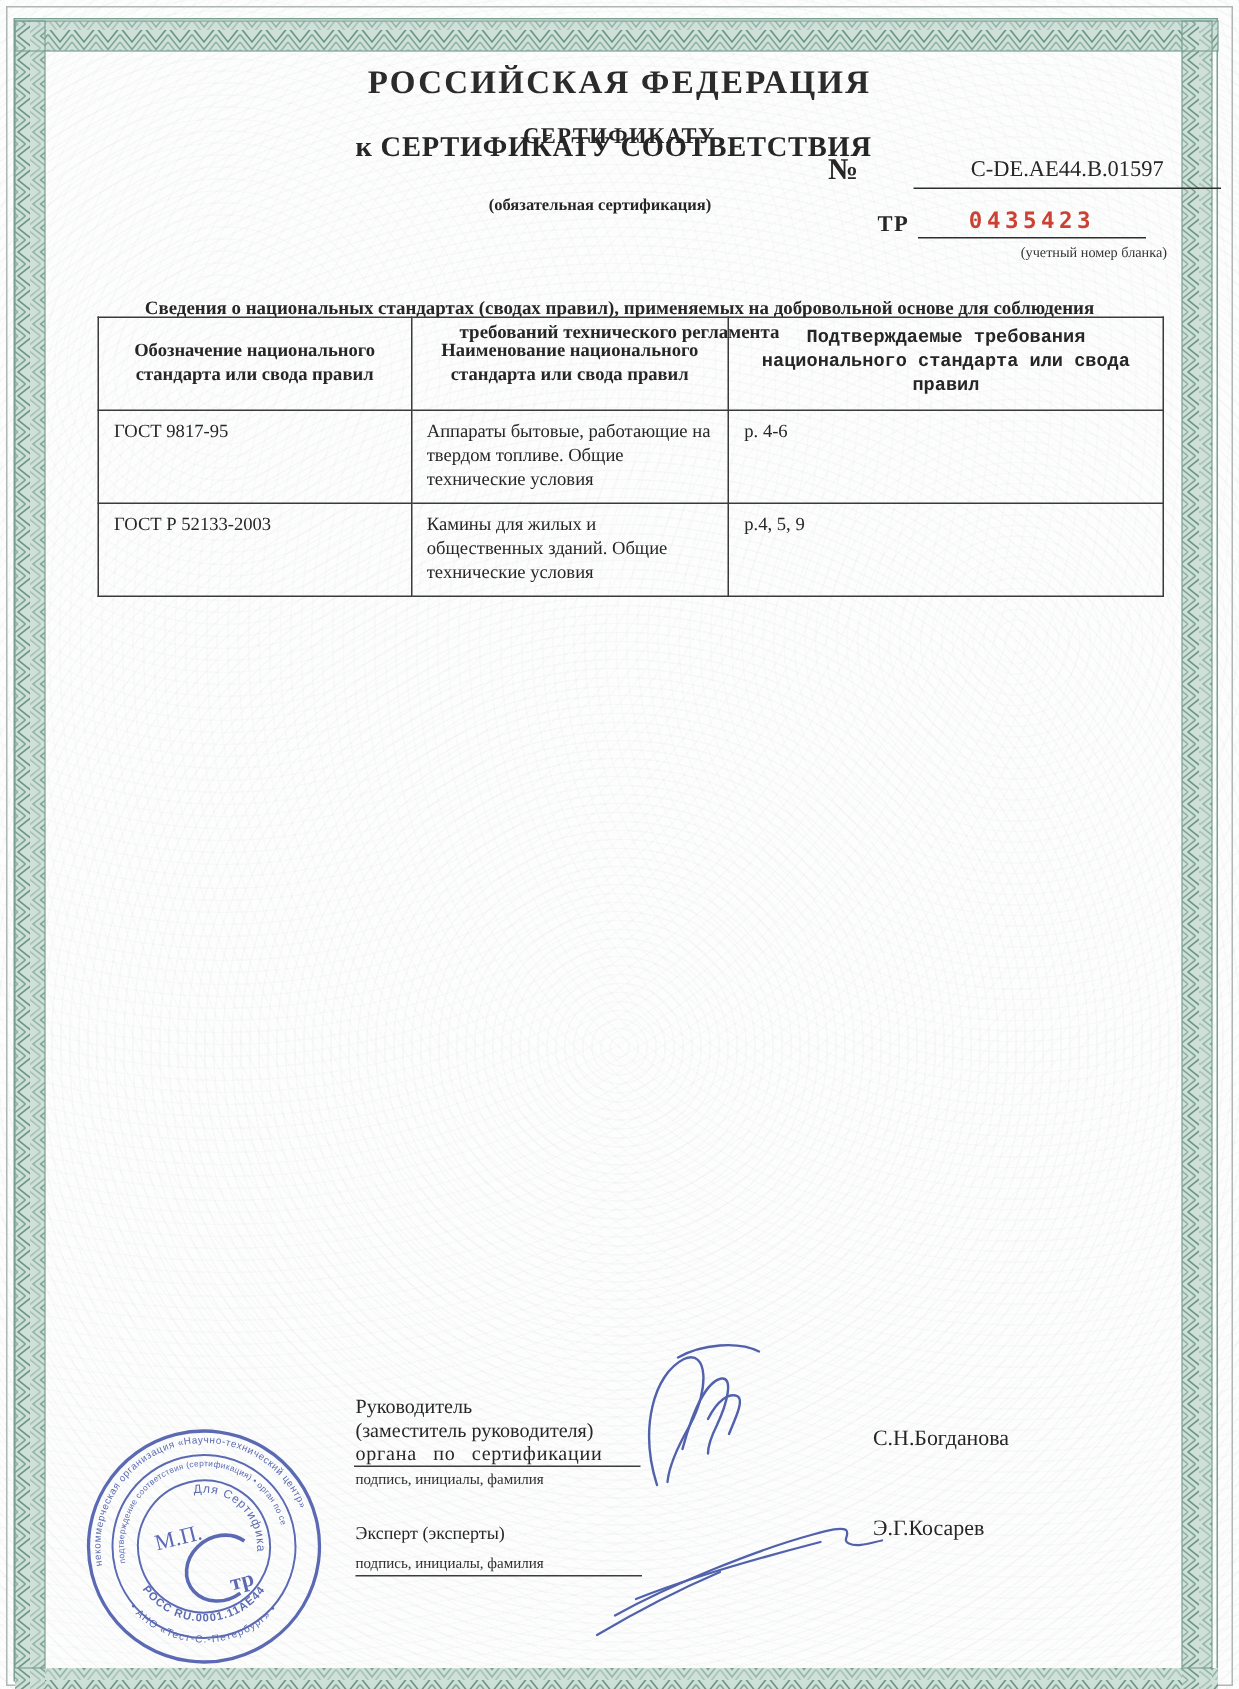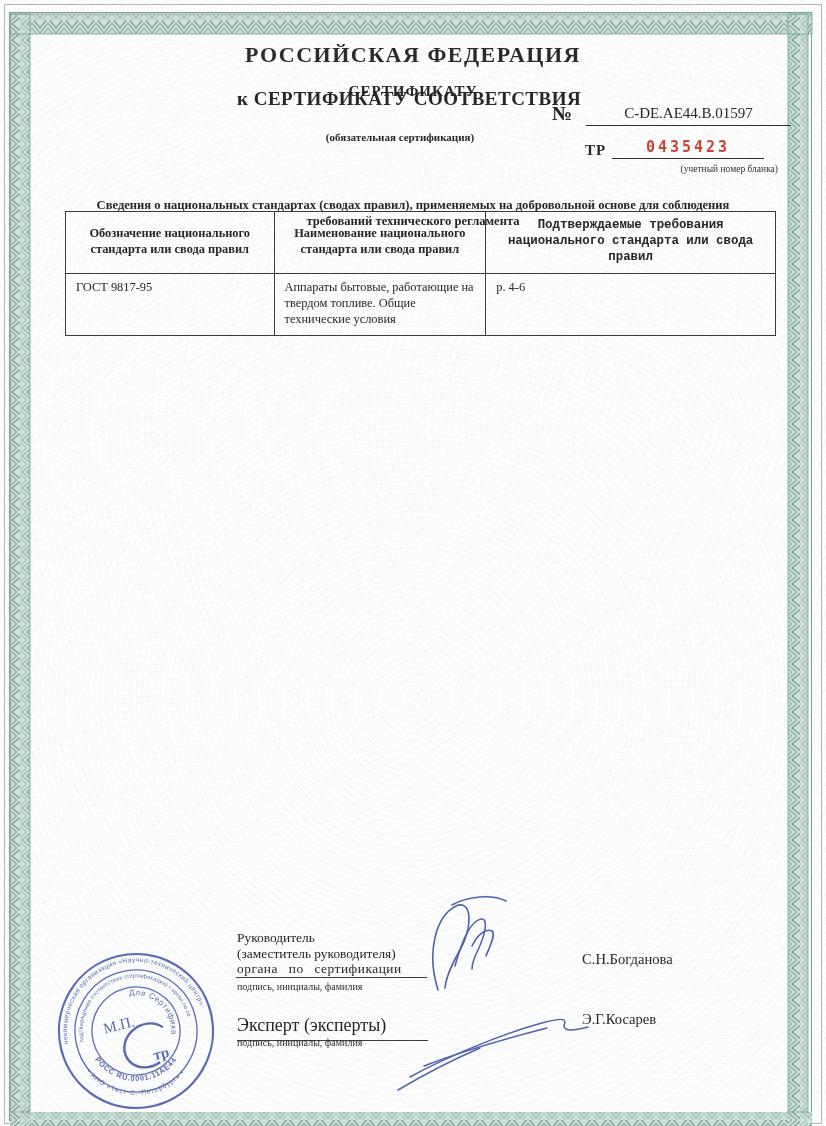--- a/index.html
+++ b/index.html
@@ -19,21 +19,21 @@
   }
   .abs { position:absolute; }
   svg { display:block; }
 
   .country-title { left:0; right:0; top:42px; text-align:center;
     font-size:22px; font-weight:bold; letter-spacing:1.5px; color:#2b2b2b; }
   .doc-type { left:0; right:0; top:83px; text-align:center;
     font-size:15px; font-weight:bold; letter-spacing:1px; }
   .cert-line-label { left:237px; top:88px; font-size:19px; font-weight:bold; letter-spacing:0.5px; }
   .number-sign { left:552px; top:102px; font-size:20px; font-weight:bold; }
-  .cert-number-box { left:586px; top:105px; width:205px; text-align:center;
+  .cert-number-box { left:609px; top:105px; width:205px; text-align:center;
     border-bottom:1px solid #2e2e2e; padding-bottom:3px; font-size:15px; }
   .cert-kind { left:160px; top:131px; width:480px; text-align:center;
     font-size:11px; font-weight:bold; }
   .tr-label { left:585px; top:142px; font-size:15px; font-weight:bold; letter-spacing:1px; }
   .blank-number-box { left:612px; top:138px; width:152px; text-align:center;
     border-bottom:1px solid #2e2e2e; padding-bottom:2px;
     font-family:"DejaVu Sans Mono", monospace; font-weight:bold;
     font-size:15px; letter-spacing:3px; color:#cc4133; }
   .blank-caption { left:608px; top:164px; width:170px; text-align:right; font-size:9.5px; color:#333; }
 
@@ -49,22 +49,22 @@
   .standards-table td { padding:5px 10px 8px; }
   .standards-table .r1 td { height:55px; }
   .standards-table .r2 td { height:49px; }
   .col1 { width:195px; } .col2 { width:198px; } .col3 { width:271px;font-family:Liberation Mono, monospace; }
 
   .sig-role { left:237px; top:930px; width:196px; font-size:13.4px; line-height:15.5px; }
   .sig-role .stretch { word-spacing:7px; letter-spacing:0.5px; }
   .sig-underline { left:236px; top:977px; width:191px; border-bottom:1px solid #3c3c3c; height:0; }
   .sig-caption { left:237px; top:981px; font-size:10px; color:#2f2f2f; }
   .head-name { left:582px; top:951px; font-size:14.6px; }
-  .expert-role { left:237px; top:1015px; width:191px; font-size:18px;
-    border-bottom:1px solid #3c3c3c; padding-bottom:4px; }
+  .expert-role { left:237px; top:1015px; width:191px; font-size:12px;
+    border-bottom:1px solid #3c3c3c; padding-bottom:20px; }
   .expert-caption { left:237px; top:1037px; font-size:10px; color:#2f2f2f; }
   .expert-name { left:582px; top:1011px; font-size:14.6px; }
 
   .stamp-wrap { left:55px; top:950px; width:162px; height:162px; opacity:0.88; }
   .scribbles { left:0; top:0; width:826px; height:1126px; pointer-events:none; }
 </style>
 </head>
 <body>
 
 <div class="page">
@@ -116,20 +116,25 @@
         <th class="col2">Наименование национального стандарта или свода правил</th>
         <th class="col3">Подтверждаемые требования национального стандарта или свода правил</th>
       </tr>
     </thead>
     <tbody>
       <tr class="r1">
         <td>ГОСТ 9817-95</td>
         <td>Аппараты бытовые, работающие на твердом топливе. Общие технические условия</td>
         <td>р. 4-6</td>
       </tr>
+      <tr class="r2">
+        <td>ГОСТ Р 52133-2003</td>
+        <td>Камины для жилых и общественных зданий. Общие технические условия</td>
+        <td>р.4, 5, 9</td>
+      </tr>
     </tbody>
   </table>
 
   <div class="abs sig-role">
     <div>Руководитель</div>
     <div>(заместитель руководителя)</div>
     <div class="stretch">органа по сертификации</div>
   </div>
   <div class="abs sig-underline"></div>
   <div class="abs sig-caption">подпись, инициалы, фамилия</div>

